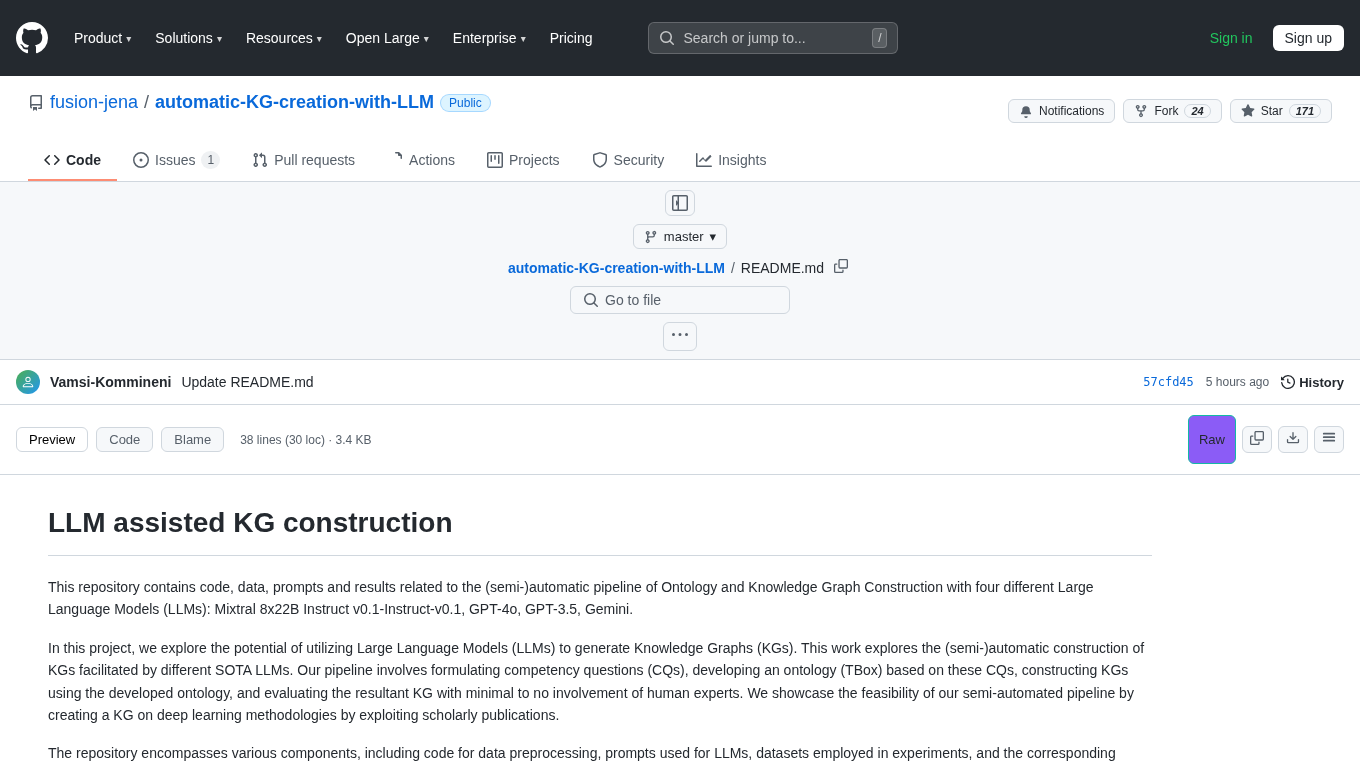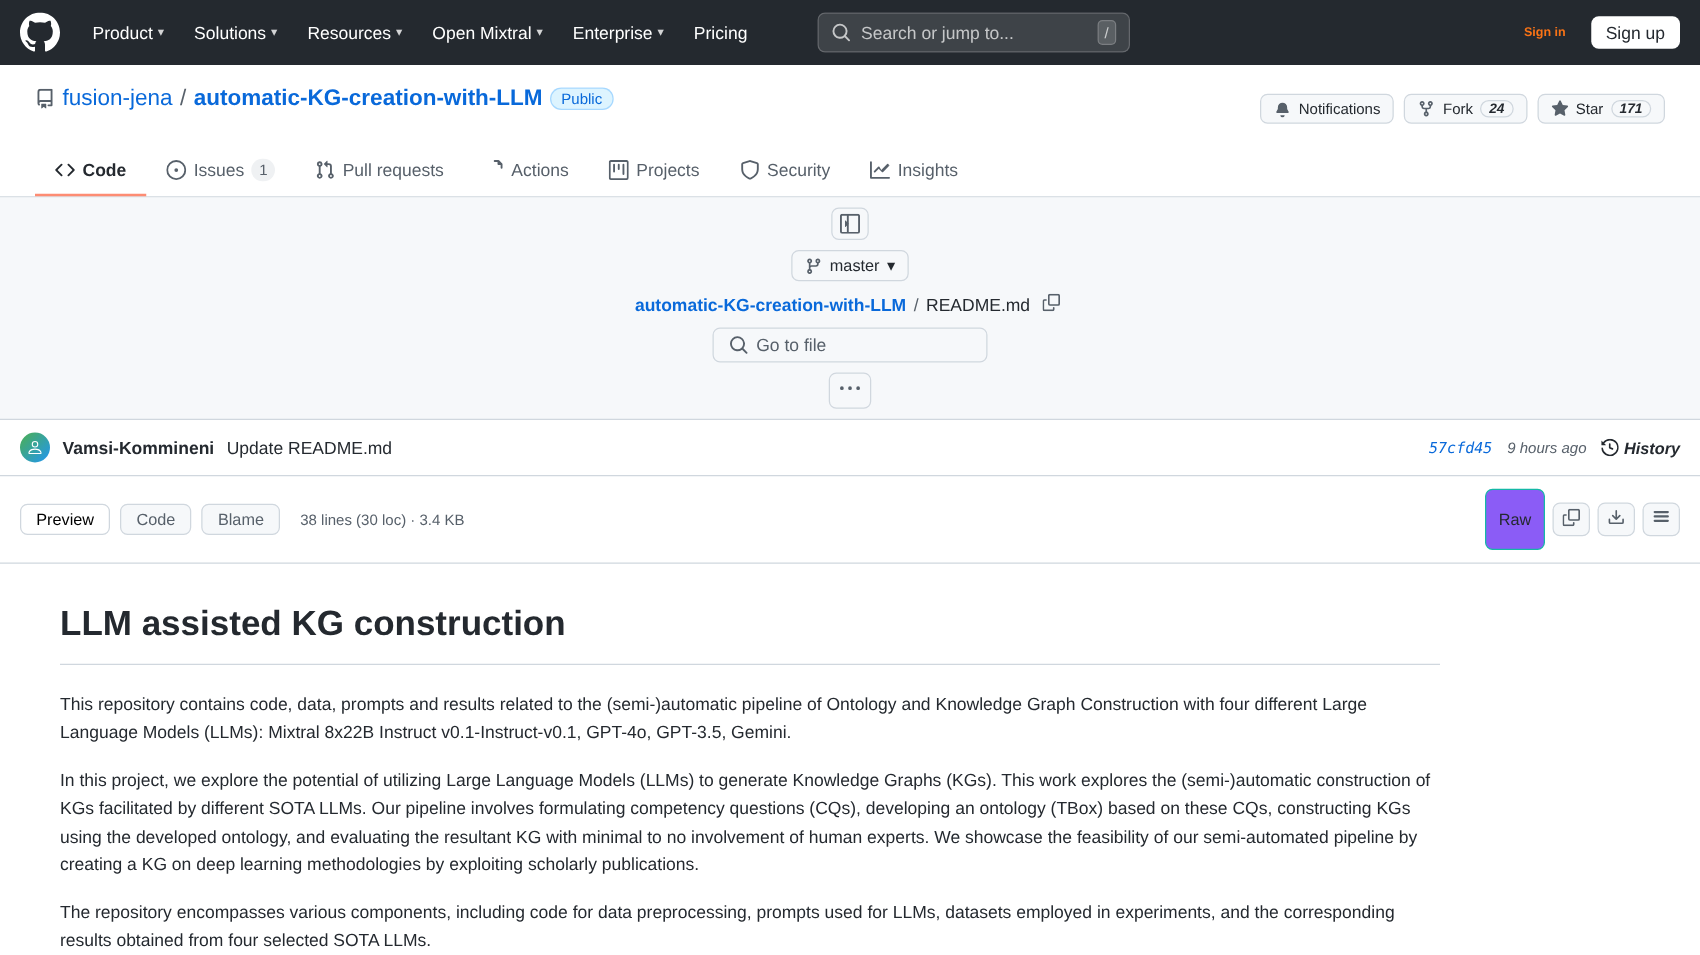--- a/index.html
+++ b/index.html
@@ -1,29 +1,29 @@
 <!DOCTYPE html>
 <html><head>
   <meta charset="utf-8">
   <style>
     * { box-sizing: border-box; margin: 0; padding: 0; }
     body { font-family: -apple-system, BlinkMacSystemFont, "Segoe UI", Helvetica, Arial, sans-serif; font-size: 14px; color: #24292f; background: #fff; }
     
     
-    .gh-header { background: #24292f; display: flex; align-items: center; padding: 0 16px; height: 52px; gap: 16px; }
+    .gh-header { background: #24292f; display: flex; align-items: center; padding: 0 16px; height: 76px; gap: 16px; }
     .gh-logo { width: 32px; height: 32px; fill: white; flex-shrink: 0; }
     .gh-nav { display: flex; align-items: center; gap: 4px; }
     .gh-nav-item { color: #fff; padding: 8px 10px; border-radius: 6px; cursor: pointer; display: flex; align-items: center; gap: 4px; font-size: 14px; font-weight: 500; }
     .gh-nav-chevron { font-size: 10px; opacity: 0.8; }
     .gh-search { flex: 1; max-width: 280px; padding-left: 30px; }
     .gh-search-box { background: rgba(255,255,255,0.12); border: 1px solid rgba(255,255,255,0.2); border-radius: 6px; display: flex; align-items: center; padding: 5px 10px; gap: 8px; cursor: pointer; width: 100%; }
     .gh-search-text { color: rgba(255,255,255,0.7); font-size: 14px; flex: 1; }
     .gh-search-kbd { background: rgba(255,255,255,0.15); border: 1px solid rgba(255,255,255,0.2); border-radius: 4px; padding: 2px 5px; color: rgba(255,255,255,0.7); font-size: 12px; }
     .gh-header-right { display: flex; align-items: center; gap: 10px; margin-left: auto; }
-    .gh-btn-signin { color: #f97316; background: transparent; border: none; cursor: pointer; font-size: 10px; padding: 5px 10px; font-weight: bold; }
+    .gh-btn-signin { color: #22c55e; background: transparent; border: none; cursor: pointer; font-size: 14px; padding: 5px 10px; }
     .gh-btn-signup { background: #fff; color: #24292f; border: none; border-radius: 6px; padding: 5px 12px; font-size: 14px; font-weight: 500; cursor: pointer; }
     
     
     .repo-header { padding: 16px 28px 0; border-bottom: 1px solid #d0d7de; }
     .repo-breadcrumb { display: flex; align-items: center; gap: 6px; margin-bottom: 16px; font-size: 18px; }
     .repo-owner { color: #0969da; font-weight: 400; cursor: pointer; }
     .repo-sep { color: #57606a; font-weight: 300; }
     .repo-name { color: #0969da; font-weight: 600; cursor: pointer; }
     .repo-badge { background: #ddf4ff; border: 1px solid #54aeff66; color: #0969da; border-radius: 20px; padding: 1px 8px; font-size: 12px; font-weight: 500; }
     .repo-actions { display: flex; gap: 8px; margin-left: auto; }
@@ -47,21 +47,21 @@
     .copy-btn { background: none; border: none; cursor: pointer; color: #57606a; padding: 2px 4px; }
     .go-to-file { display: flex; align-items: center; gap: 6px; border: 1px solid #d0d7de; border-radius: 6px; padding: 5px 12px; background: #f6f8fa; cursor: pointer; font-size: 14px; color: #57606a; min-width: 220px; }
     .go-to-file-text { flex: 1; }
     .more-options-btn { border: 1px solid #d0d7de; border-radius: 6px; padding: 4px 8px; background: #f6f8fa; cursor: pointer; }
     
     
     .commit-row { display: flex; align-items: center; padding: 10px 16px; border-bottom: 1px solid #d0d7de; gap: 10px; }
     .commit-avatar { width: 24px; height: 24px; border-radius: 50%; background: linear-gradient(135deg, #4caf50, #2196f3); display: flex; align-items: center; justify-content: center; flex-shrink: 0; }
     .commit-author { font-weight: 600; color: #24292f; }
     .commit-message { color: #24292f; }
-    .commit-right { display: flex; align-items: center; gap: 12px; margin-left: auto; color: #57606a; font-size: 12px; font-style: italic; }
+    .commit-right { display: flex; align-items: center; gap: 12px; margin-left: auto; color: #57606a; font-size: 12px; }
     .commit-sha { font-family: monospace; color: #0969da; }
     .commit-time { color: #57606a; }
     .history-btn { display: flex; align-items: center; gap: 4px; color: #24292f; font-weight: 600; font-size: 13px; cursor: pointer; }
     
     
     .file-actions { display: flex; align-items: center; padding: 10px 16px; border-bottom: 1px solid #d0d7de; gap: 8px; }
     .view-btn { padding: 4px 12px; border-radius: 6px; font-size: 13px; cursor: pointer; border: 1px solid #d0d7de; }
     .view-btn.active { background: #fff; font-weight: 500; text-align: right; }
     .view-btn:not(.active) { background: #f6f8fa; color: #57606a; }
     .file-info { color: #57606a; font-size: 12px; margin-left: 8px; }
@@ -91,21 +91,21 @@
     </div>
     <div class="gh-nav-item">
       <span>Solutions</span>
       <span class="gh-nav-chevron">▾</span>
     </div>
     <div class="gh-nav-item">
       <span>Resources</span>
       <span class="gh-nav-chevron">▾</span>
     </div>
     <div class="gh-nav-item">
-      <span>Open Mixtral</span>
+      <span>Open Large</span>
       <span class="gh-nav-chevron">▾</span>
     </div>
     <div class="gh-nav-item">
       <span>Enterprise</span>
       <span class="gh-nav-chevron">▾</span>
     </div>
     <div class="gh-nav-item">
       <span>Pricing</span>
     </div>
   </nav>
@@ -259,21 +259,21 @@
 <div class="commit-row">
   <div class="commit-avatar">
     <svg width="14" height="14" viewBox="0 0 16 16" fill="white">
         <path d="M8 8a3 3 0 1 0 0-6 3 3 0 0 0 0 6Zm2-3a2 2 0 1 1-4 0 2 2 0 0 1 4 0Zm4 8c0 1-1 1-1 1H3s-1 0-1-1 1-4 6-4 6 3 6 4Zm-1-.004c-.001-.246-.154-.986-.832-1.664C11.516 10.68 10.029 10 8 10c-2.029 0-3.516.68-4.168 1.332-.678.678-.83 1.418-.832 1.664Z"></path>
       </svg>
   </div>
   <span class="commit-author">Vamsi-Kommineni</span>
   <span class="commit-message">Update README.md</span>
   <div class="commit-right">
     <span class="commit-sha">57cfd45</span>
-    <span class="commit-time">9 hours ago</span>
+    <span class="commit-time">5 hours ago</span>
     <div class="history-btn">
       <svg width="14" height="14" viewBox="0 0 16 16" fill="currentColor">
           <path d="m.427 1.927 1.215 1.215a8.002 8.002 0 1 1-1.6 5.685.75.75 0 1 1 1.493-.154 6.5 6.5 0 1 0 1.18-4.458l1.358 1.358A.25.25 0 0 1 3.896 6H.25A.25.25 0 0 1 0 5.75V2.104a.25.25 0 0 1 .427-.177ZM7.75 4a.75.75 0 0 1 .75.75v2.992l2.028.812a.75.75 0 0 1-.557 1.392l-2.5-1A.751.751 0 0 1 7 8.25v-3.5A.75.75 0 0 1 7.75 4Z"></path>
         </svg>
       <span>History</span>
     </div>
   </div>
 </div>
 
 <div class="file-actions">

